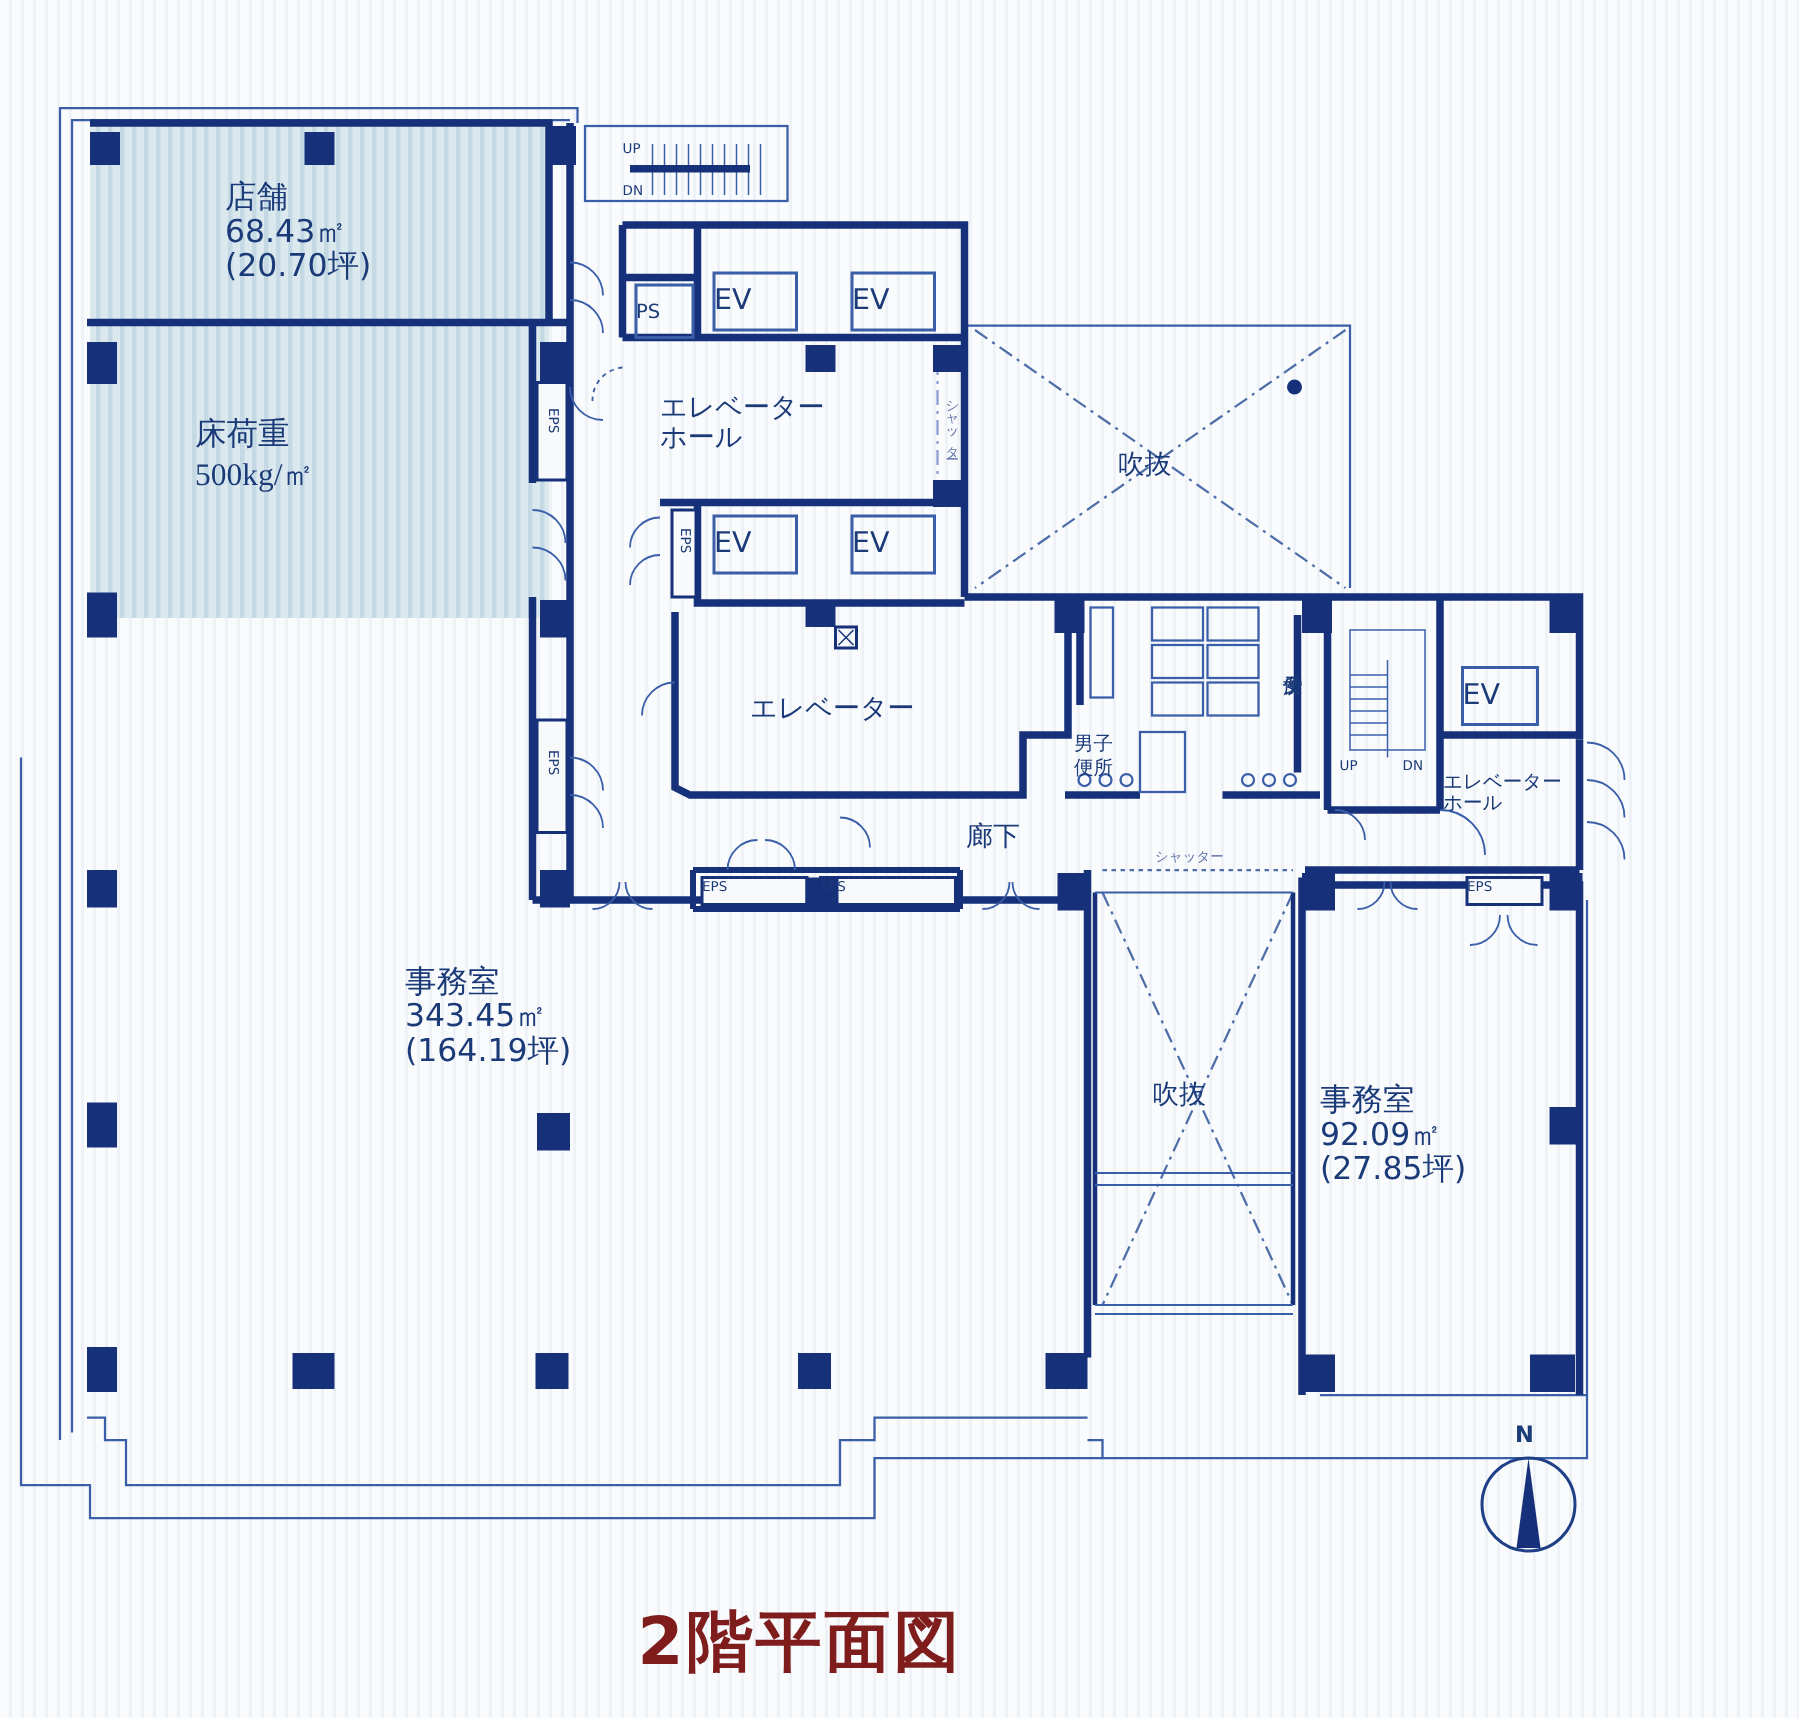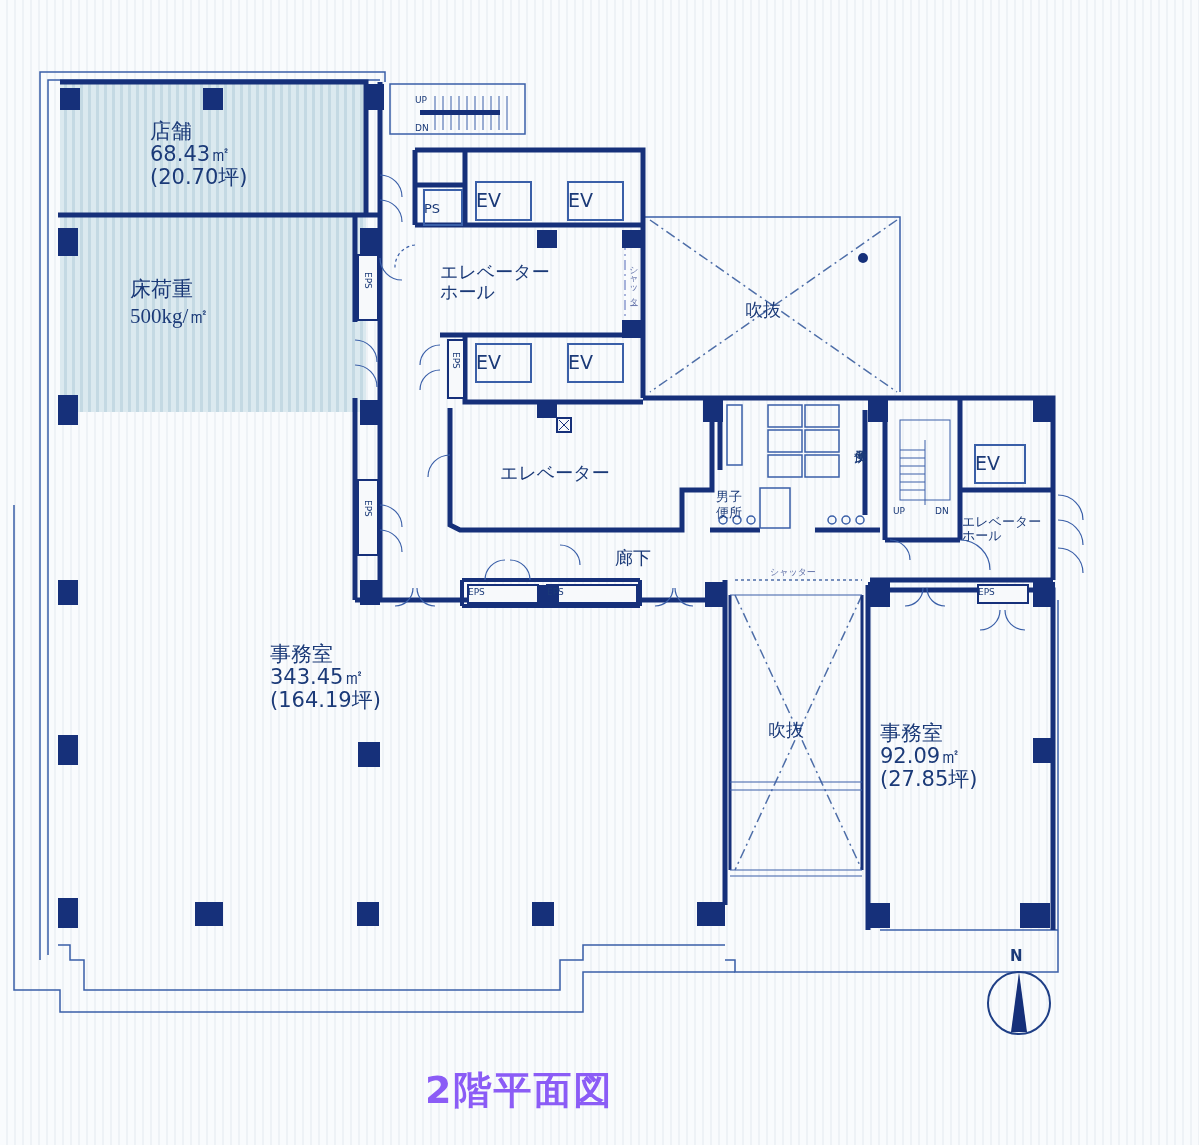--- a/index.html
+++ b/index.html
@@ -6,21 +6,21 @@
   body{width:1199px;height:1145px;background:#f7f9fb;position:relative;overflow:hidden;font-family:"DejaVu Sans","Liberation Sans",sans-serif;}
   .bg{position:absolute;inset:0;background:repeating-linear-gradient(90deg,#f9fbfd 0 6px,#eef2f6 6px 8px);}
   svg{position:absolute;left:0;top:0;}
   .lbl{position:absolute;color:#1b3a78;text-align:left;line-height:1.1;white-space:nowrap;font-family:"DejaVu Sans","Liberation Sans",sans-serif;}
   .big{font-size:21px;}
   .mid{font-size:18px;}
   .sm{font-size:13px;}
   .xs{font-size:9px;}
   .ev{font-size:19px;}
   .vert{writing-mode:vertical-rl;}
-  .title{position:absolute;left:425px;top:1065px;font-size:38px;font-weight:bold;color:#8b5cf6;letter-spacing:2px;}
+  .title{position:absolute;left:425px;top:1065px;font-size:44px;font-weight:bold;color:#7f1d1d;letter-spacing:2px;}
 </style>
 </head>
 <body>
 
 <div class="bg"></div>
 
 <svg width="1199" height="1145" viewBox="0 0 1199 1145">
   <defs>
     <pattern id="hatch" width="8" height="8" patternUnits="userSpaceOnUse">
       <rect width="8" height="8" fill="#dbe9ef"></rect>
@@ -256,21 +256,21 @@
 <div class="lbl mid" style="left:768px;top:720px;width:60px;">吹抜</div>
 <div class="lbl mid" style="left:440px;top:262px;width:170px;">
   <div>エレベーター</div>
   <div>ホール</div>
 </div>
 <div class="lbl sm" style="left:962px;top:515px;width:90px;">
   <div>エレベーター</div>
   <div>ホール</div>
 </div>
 <div class="lbl mid" style="left:500px;top:463px;width:140px;">エレベーター</div>
-<div class="lbl mid" style="left:615px;top:548px;width:50px;">廊下</div>
+<div class="lbl mid" style="left:644px;top:548px;width:50px;">廊下</div>
 <div class="lbl sm" style="left:716px;top:489px;width:36px;white-space:normal;line-height:1.2;">男子便所</div>
 <div class="lbl sm vert" style="left:853px;top:440px;">女子便所</div>
 
 <div class="lbl ev" style="left:476px;top:190px;width:55px;">EV</div>
 <div class="lbl ev" style="left:568px;top:190px;width:55px;">EV</div>
 <div class="lbl ev" style="left:476px;top:352px;width:55px;">EV</div>
 <div class="lbl ev" style="left:568px;top:352px;width:55px;">EV</div>
 <div class="lbl ev" style="left:975px;top:453px;width:50px;">EV</div>
 <div class="lbl sm" style="left:424px;top:202px;width:38px;">PS</div>
 

